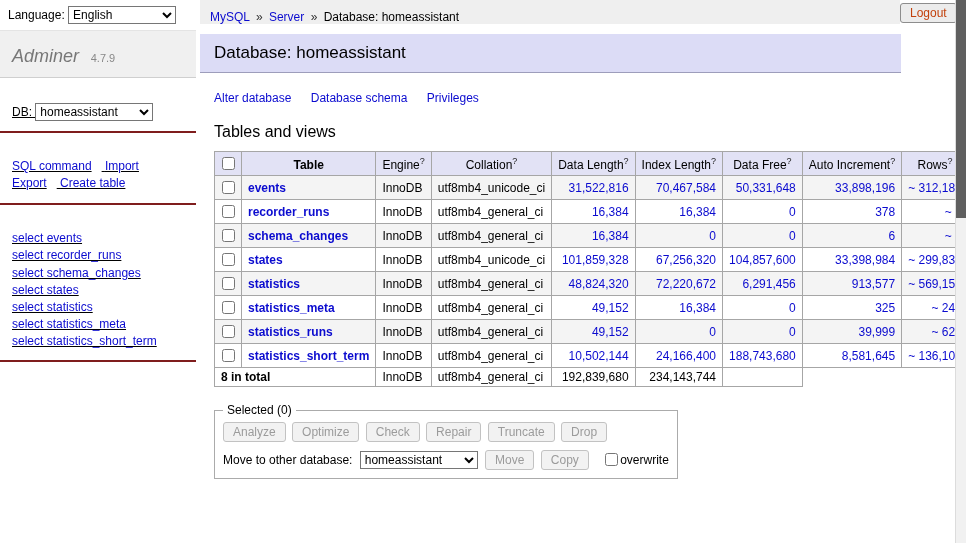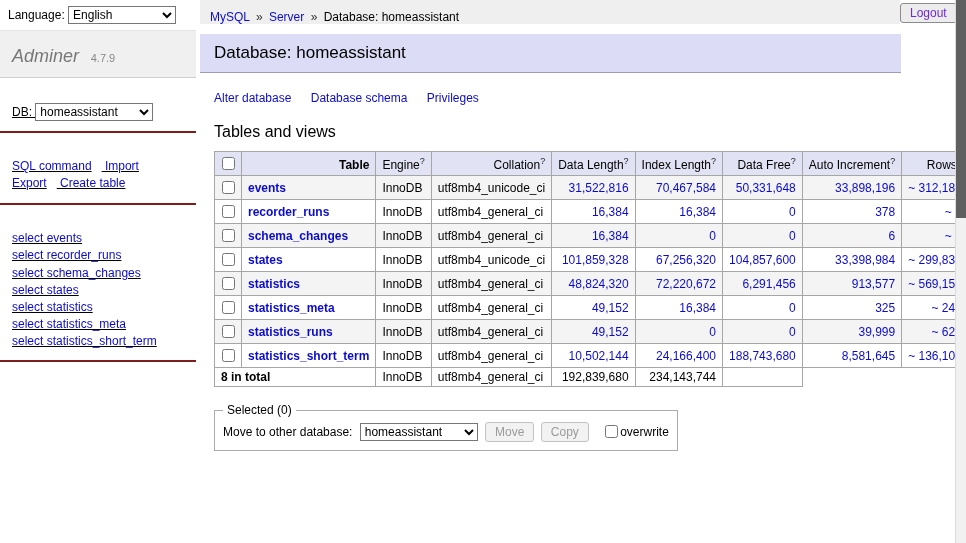--- a/index.html
+++ b/index.html
@@ -4,21 +4,21 @@
 <style>
   * { box-sizing: border-box; }
   html, body { margin: 0; padding: 0; }
   body {
     width: 966px; height: 543px; position: relative; overflow: hidden;
     background: #fff; color: #000;
     font-family: "Liberation Sans", sans-serif; font-size: 12px;
   }
   a { color: #0b0bcf; text-decoration: none; cursor: pointer; }
   button { font-family: inherit; font-size: 12px; padding: 2px 9px; background: #ececec;
-           border: 1px solid #8d8d8d; border-radius: 3px; color: #6d28d9; }
+           border: 1px solid #8d8d8d; border-radius: 3px; color: #c2410c; }
   button:disabled { color: #9b9b9b; border-color: #c2c2c2; background: #f2f2f2; }
   select { font-family: inherit; font-size: 12px; border: 1px solid #767676; background: #fff; }
   input[type="text"] { font-family: inherit; font-size: 12px; border: 1px solid #767676; padding: 1px 3px; }
 
   
   .left-col { position: absolute; left: 0; top: 0; width: 196px; height: 100%; background: #fff; }
   .language-bar { padding: 6px 0 6px 8px; white-space: nowrap; }
   .language-bar select { width: 108px; }
   .app-h1 { background: #f0f0f0; border-bottom: 1px solid #cfcfcf; border-top: 1px solid #e4e4e4;
             padding: 9px 12px; margin: 0; font-weight: normal; }
@@ -41,21 +41,21 @@
   .content { padding: 18px 0 0 14px; }
   .actions-row a { margin-right: 16px; }
   h3 { font-weight: normal; font-size: 16px; margin: 18px 0 10px; }
   fieldset { border: 1px solid #ababab; padding: 5px 8px 8px; margin: 0 0 14px; display: inline-block; }
   legend { padding: 0 4px; font-size: 12px; }
   .search-fs input[type="text"] { width: 148px; height: 19px; }
   .search-fs button { margin-left: 4px; }
 
   table.data { border-collapse: collapse; font-size: 12px; margin: 2px 0 16px; }
   .data th, .data td { border: 1px solid #a6a6a6; padding: 2px 6px; white-space: nowrap; }
-  .data thead th { background: #e2e2f5; font-weight: normal; text-align: right; }
+  .data thead th { background: #e2e2f5; font-weight: normal; text-align: center; }
   .data thead th.sorted { font-weight: bold; }
   .data thead th sup, .data thead th .sup { font-size: 9px; vertical-align: super; color: #222; }
   .data tbody tr:nth-child(odd) { background: #f4f4f4; }
   .data th.tname { text-align: left; background: transparent; font-weight: normal; }
   .data th.tname a { font-weight: bold; }
   .data td.num { text-align: right; }
   .data td.num a { color: #0b0bcf; }
   .data td.check, .data th.check { text-align: center; padding: 2px 3px; }
   .data tfoot td { background: #fff; }
   .data tfoot td.label { font-weight: bold; }
@@ -265,20 +265,28 @@
           <td>utf8mb4_general_ci</td>
           <td class="num">192,839,680</td>
           <td class="num">234,143,744</td>
           <td class="num"></td>
         </tr>
       </tfoot>
     </table>
 
     <fieldset class="selected-fs">
       <legend>Selected (0)</legend>
+      <div class="bulk-row">
+        <button disabled="">Analyze</button>
+        <button disabled="">Optimize</button>
+        <button disabled="">Check</button>
+        <button disabled="">Repair</button>
+        <button disabled="">Truncate</button>
+        <button disabled="">Drop</button>
+      </div>
       <div class="move-row">
         <span>Move to other database:</span>
         <select>
           <option>homeassistant</option>
         </select>
         <button disabled="">Move</button>
         <button disabled="">Copy</button>
         <label class="overwrite"><input type="checkbox" style=""><span>overwrite</span></label>
       </div>
     </fieldset>

